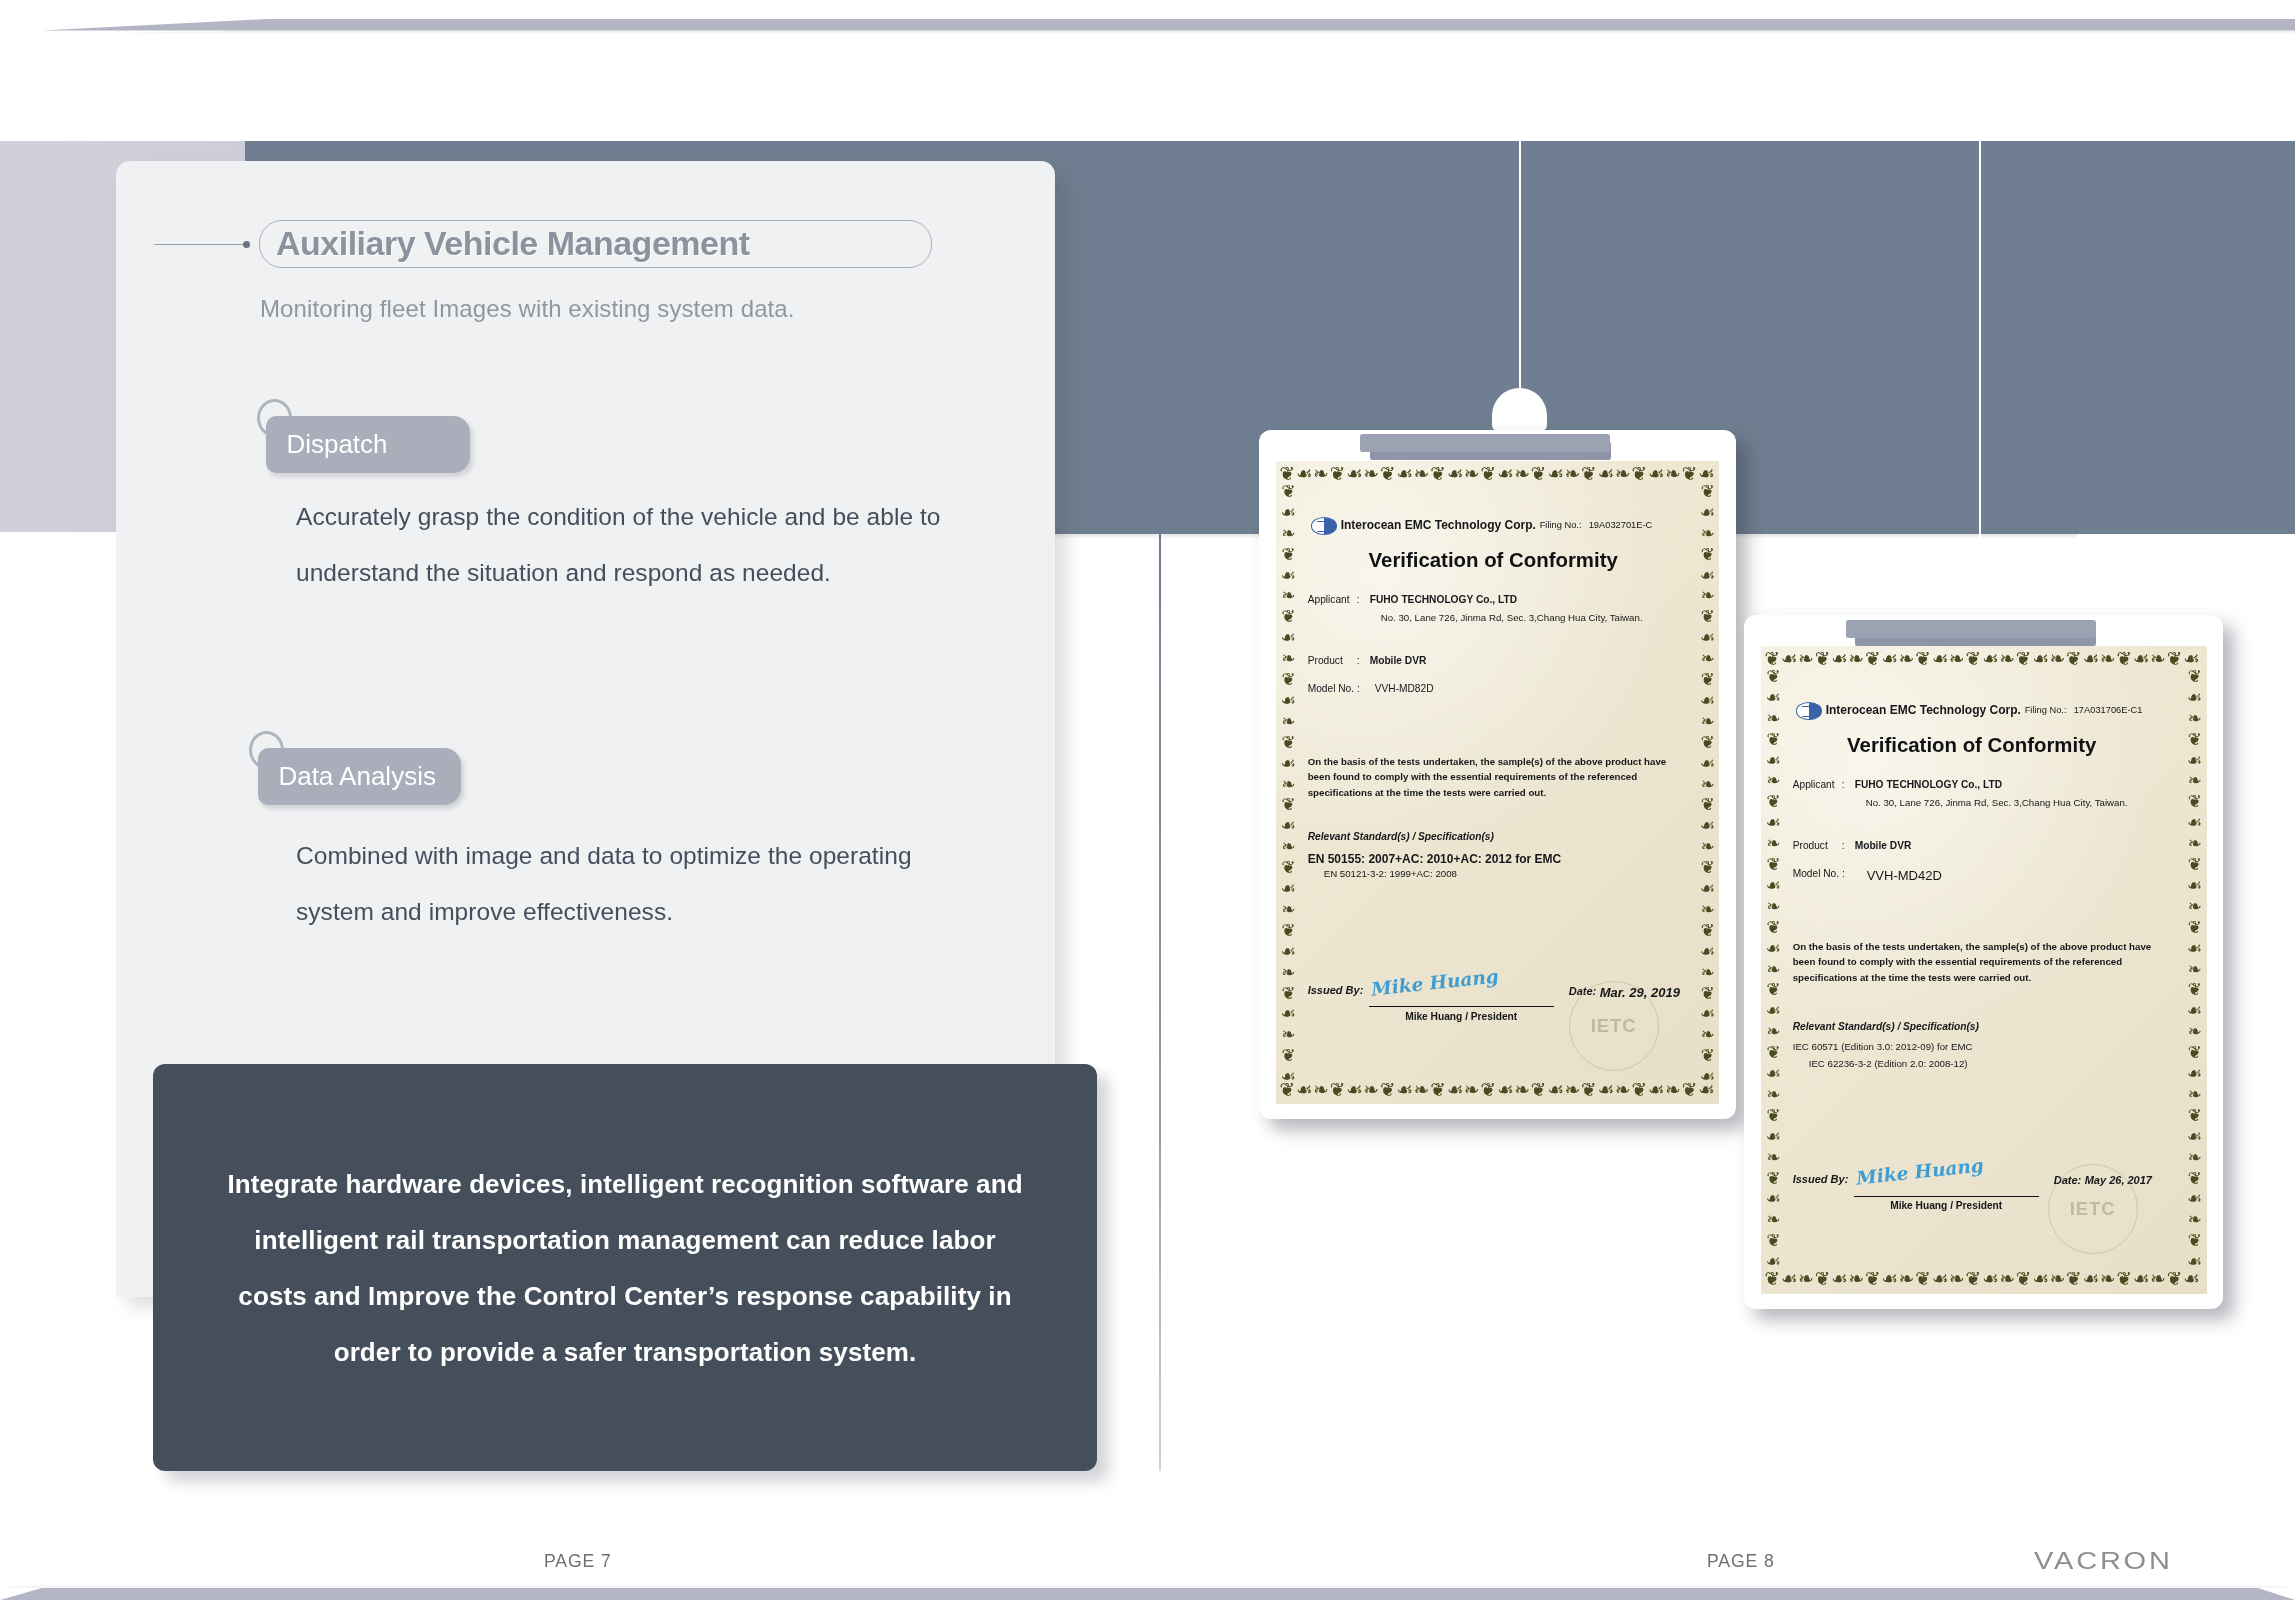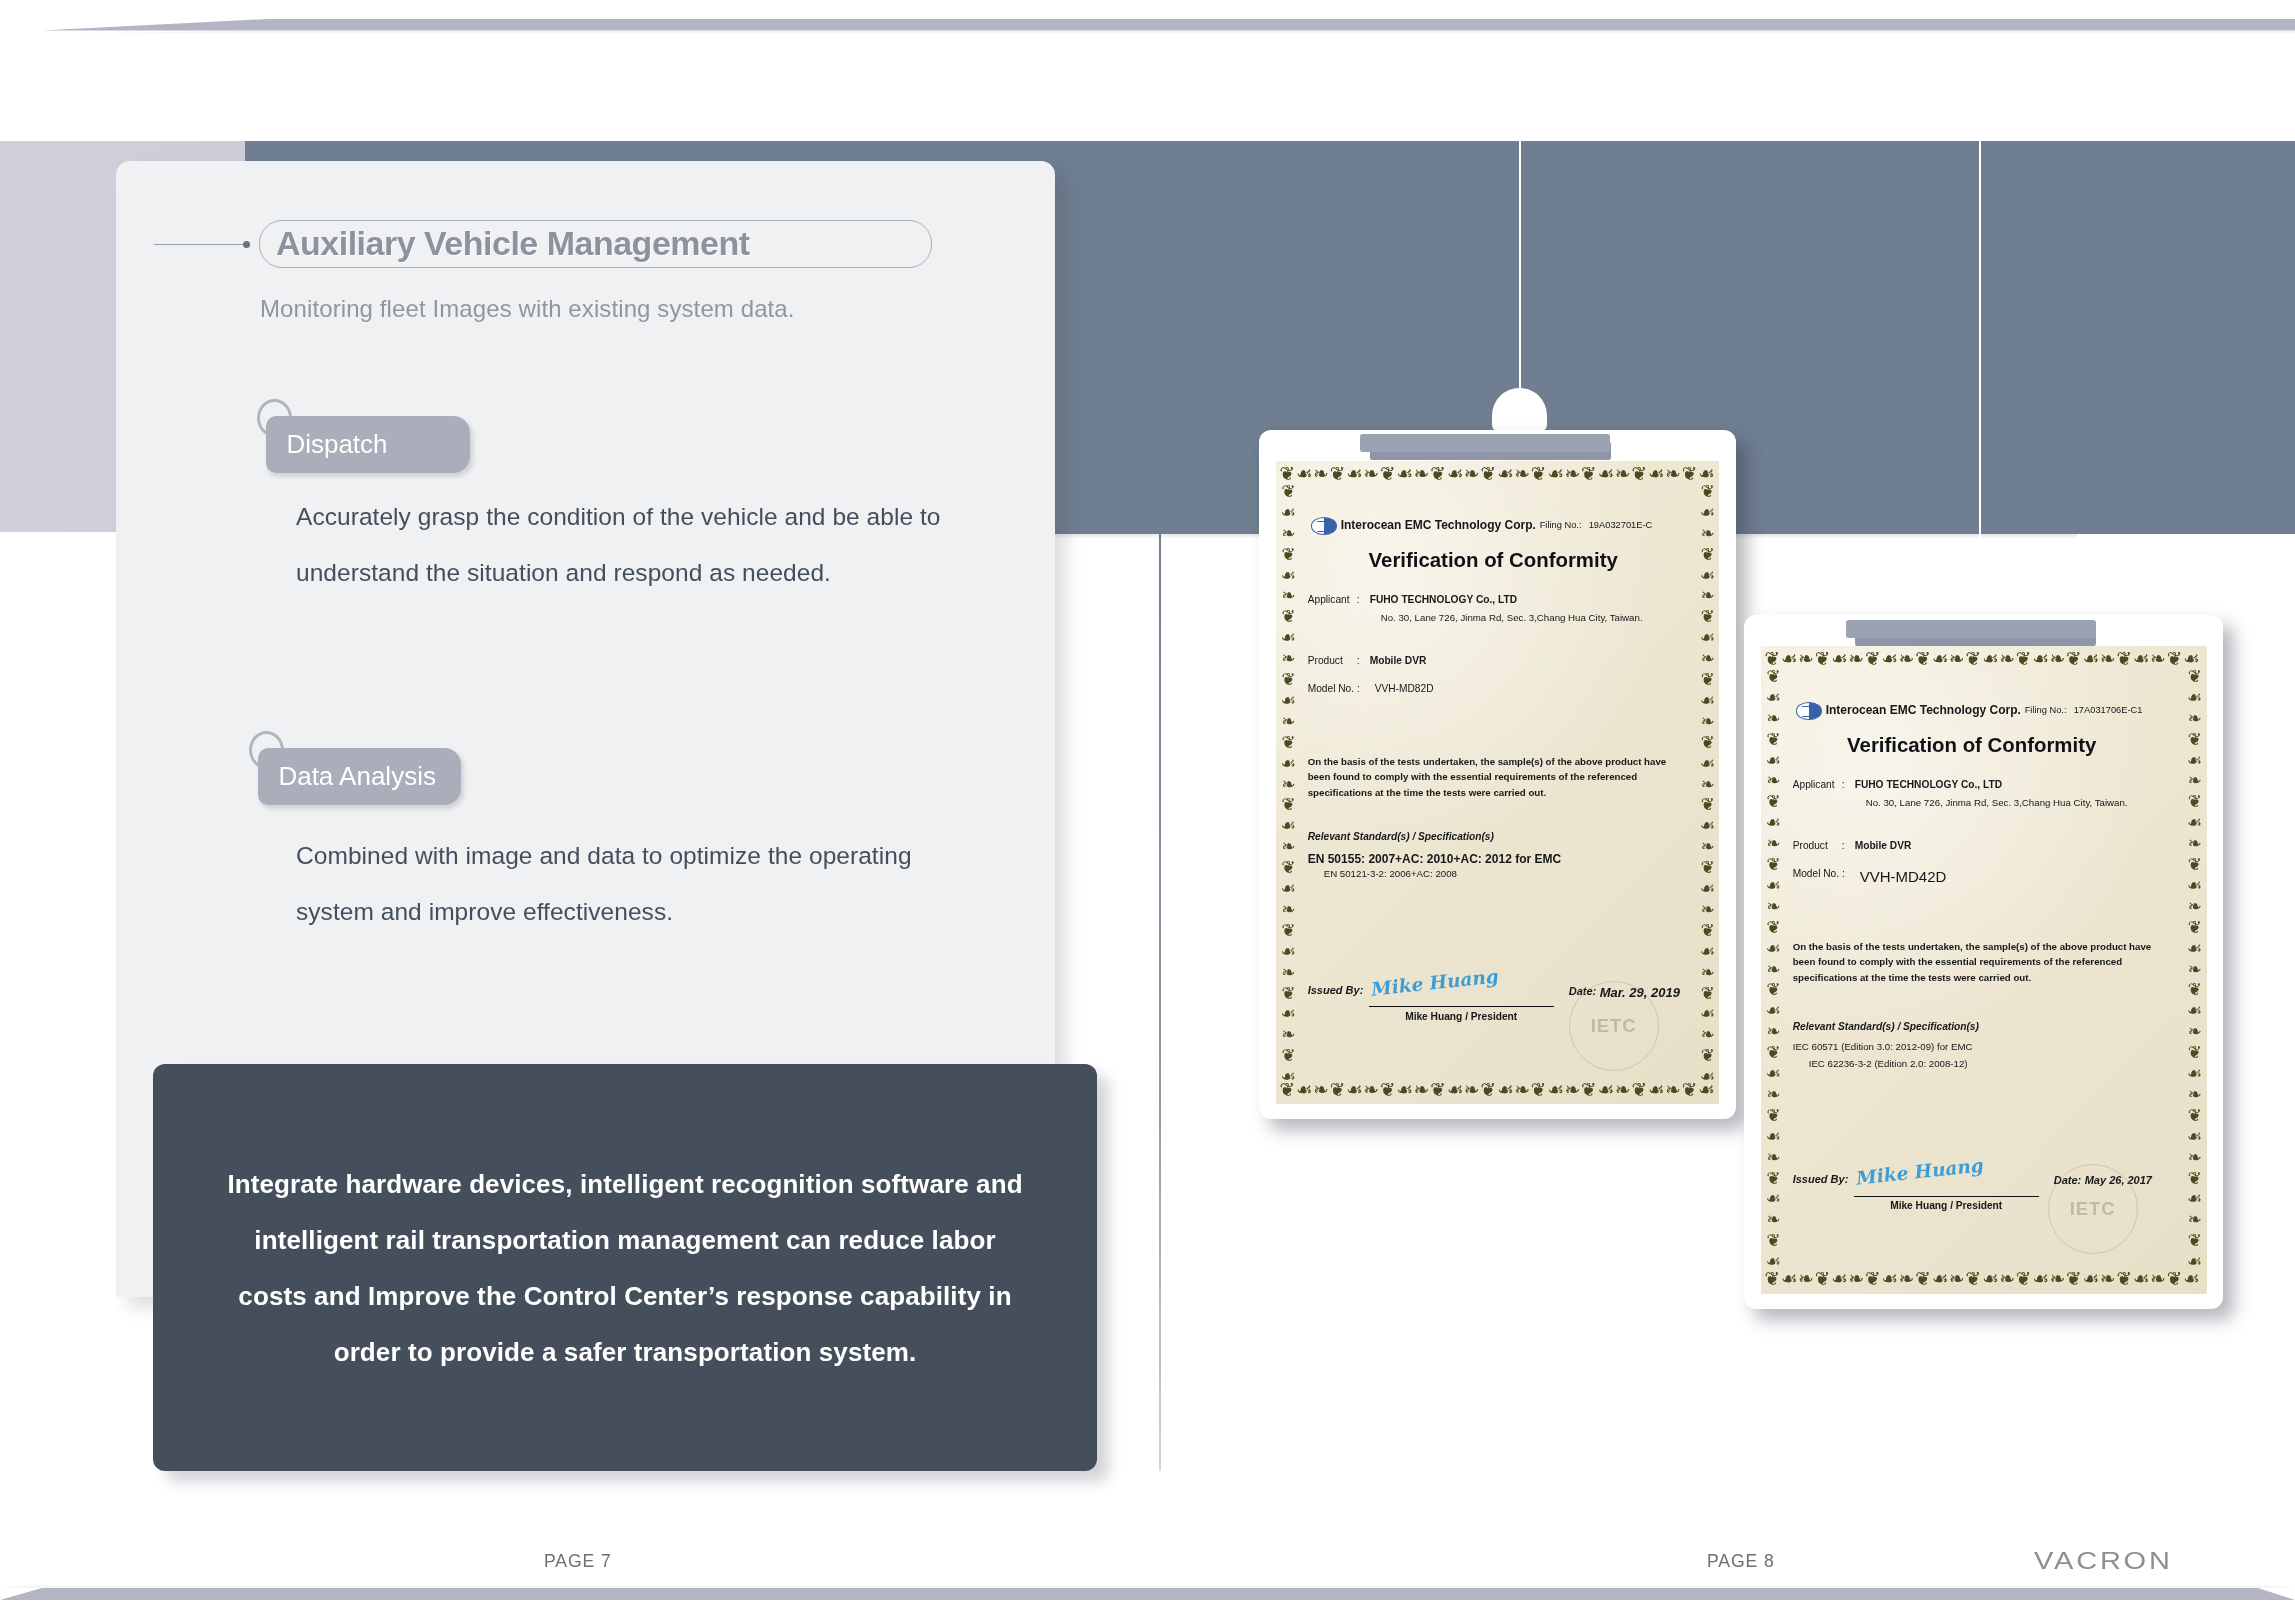--- a/index.html
+++ b/index.html
@@ -207,21 +207,21 @@
       <div class="c-row" style="left:81px;top:194px;font-size:10.2px;">:</div>
       <div class="c-row" style="left:94px;top:194px;font-size:10.2px;"><b>Mobile DVR</b></div>
 
       <div class="c-row" style="left:32px;top:222px;font-size:10.2px;">Model No. :</div>
       <div class="c-row" style="left:99px;top:222px;font-size:10.2px;">VVH-MD82D</div>
 
       <div class="c-para" style="left:32px;top:293px;width:366px;font-size:9.7px;line-height:15.3px;">On the basis of the tests undertaken, the sample(s) of the above product have been found to comply with the essential requirements of the referenced specifications at the time the tests were carried out.</div>
 
       <div class="c-std-head" style="left:32px;top:370px;font-size:10.2px;">Relevant Standard(s) / Specification(s)</div>
       <div class="c-std" style="left:32px;top:391px;font-size:12px;font-weight:bold;">EN 50155: 2007+AC: 2010+AC: 2012 for EMC</div>
-      <div class="c-std" style="left:48px;top:407px;font-size:9.7px;">EN 50121-3-2: 2006+AC: 2008</div>
+      <div class="c-std" style="left:48px;top:407px;font-size:9.7px;">EN 50121-3-2: 1999+AC: 2008</div>
 
       <div class="c-issued" style="left:32px;top:523px;font-size:11px;">Issued By:</div>
       <div class="c-sig" style="left:95px;top:511px;font-size:18.5px;">Mike Huang</div>
       <div class="c-sigline" style="left:93px;top:545px;width:185px;"></div>
       <div class="c-signame" style="left:93px;top:550px;width:185px;font-size:10.2px;">Mike Huang / President</div>
       <div class="c-date" style="left:293px;top:524px;font-size:11px;">Date:</div>
       <div class="c-date" style="left:324px;top:524px;font-size:13px;">Mar. 29, 2019</div>
       <div class="c-seal" style="left:293px;top:520px;width:88px;height:88px;font-size:18.5px;">IETC</div>
     </div>
   </div>
@@ -253,21 +253,21 @@
       <div class="c-row" style="left:32px;top:133px;font-size:10.2px;">Applicant</div>
       <div class="c-row" style="left:81px;top:133px;font-size:10.2px;">:</div>
       <div class="c-row" style="left:94px;top:133px;font-size:10.2px;"><b>FUHO TECHNOLOGY Co., LTD</b></div>
       <div class="c-row" style="left:105px;top:151px;font-size:9.7px;">No. 30, Lane 726, Jinma Rd, Sec. 3,Chang Hua City, Taiwan.</div>
 
       <div class="c-row" style="left:32px;top:194px;font-size:10.2px;">Product</div>
       <div class="c-row" style="left:81px;top:194px;font-size:10.2px;">:</div>
       <div class="c-row" style="left:94px;top:194px;font-size:10.2px;"><b>Mobile DVR</b></div>
 
       <div class="c-row" style="left:32px;top:222px;font-size:10.2px;">Model No. :</div>
-      <div class="c-row" style="left:99px;top:222px;font-size:15px;">VVH-MD42D</div>
+      <div class="c-row" style="left:106px;top:222px;font-size:13px;">VVH-MD42D</div>
 
       <div class="c-para" style="left:32px;top:293px;width:370px;font-size:9.7px;line-height:15.3px;">On the basis of the tests undertaken, the sample(s) of the above product have been found to comply with the essential requirements of the referenced specifications at the time the tests were carried out.</div>
 
       <div class="c-std-head" style="left:32px;top:375px;font-size:10.2px;">Relevant Standard(s) / Specification(s)</div>
       <div class="c-std" style="left:32px;top:395px;font-size:9.7px;">IEC 60571 (Edition 3.0: 2012-09) for EMC</div>
       <div class="c-std" style="left:48px;top:412px;font-size:9.7px;">IEC 62236-3-2 (Edition 2.0: 2008-12)</div>
 
       <div class="c-issued" style="left:32px;top:527px;font-size:11px;">Issued By:</div>
       <div class="c-sig" style="left:95px;top:515px;font-size:18.5px;">Mike Huang</div>
       <div class="c-sigline" style="left:93px;top:550px;width:185px;"></div>

